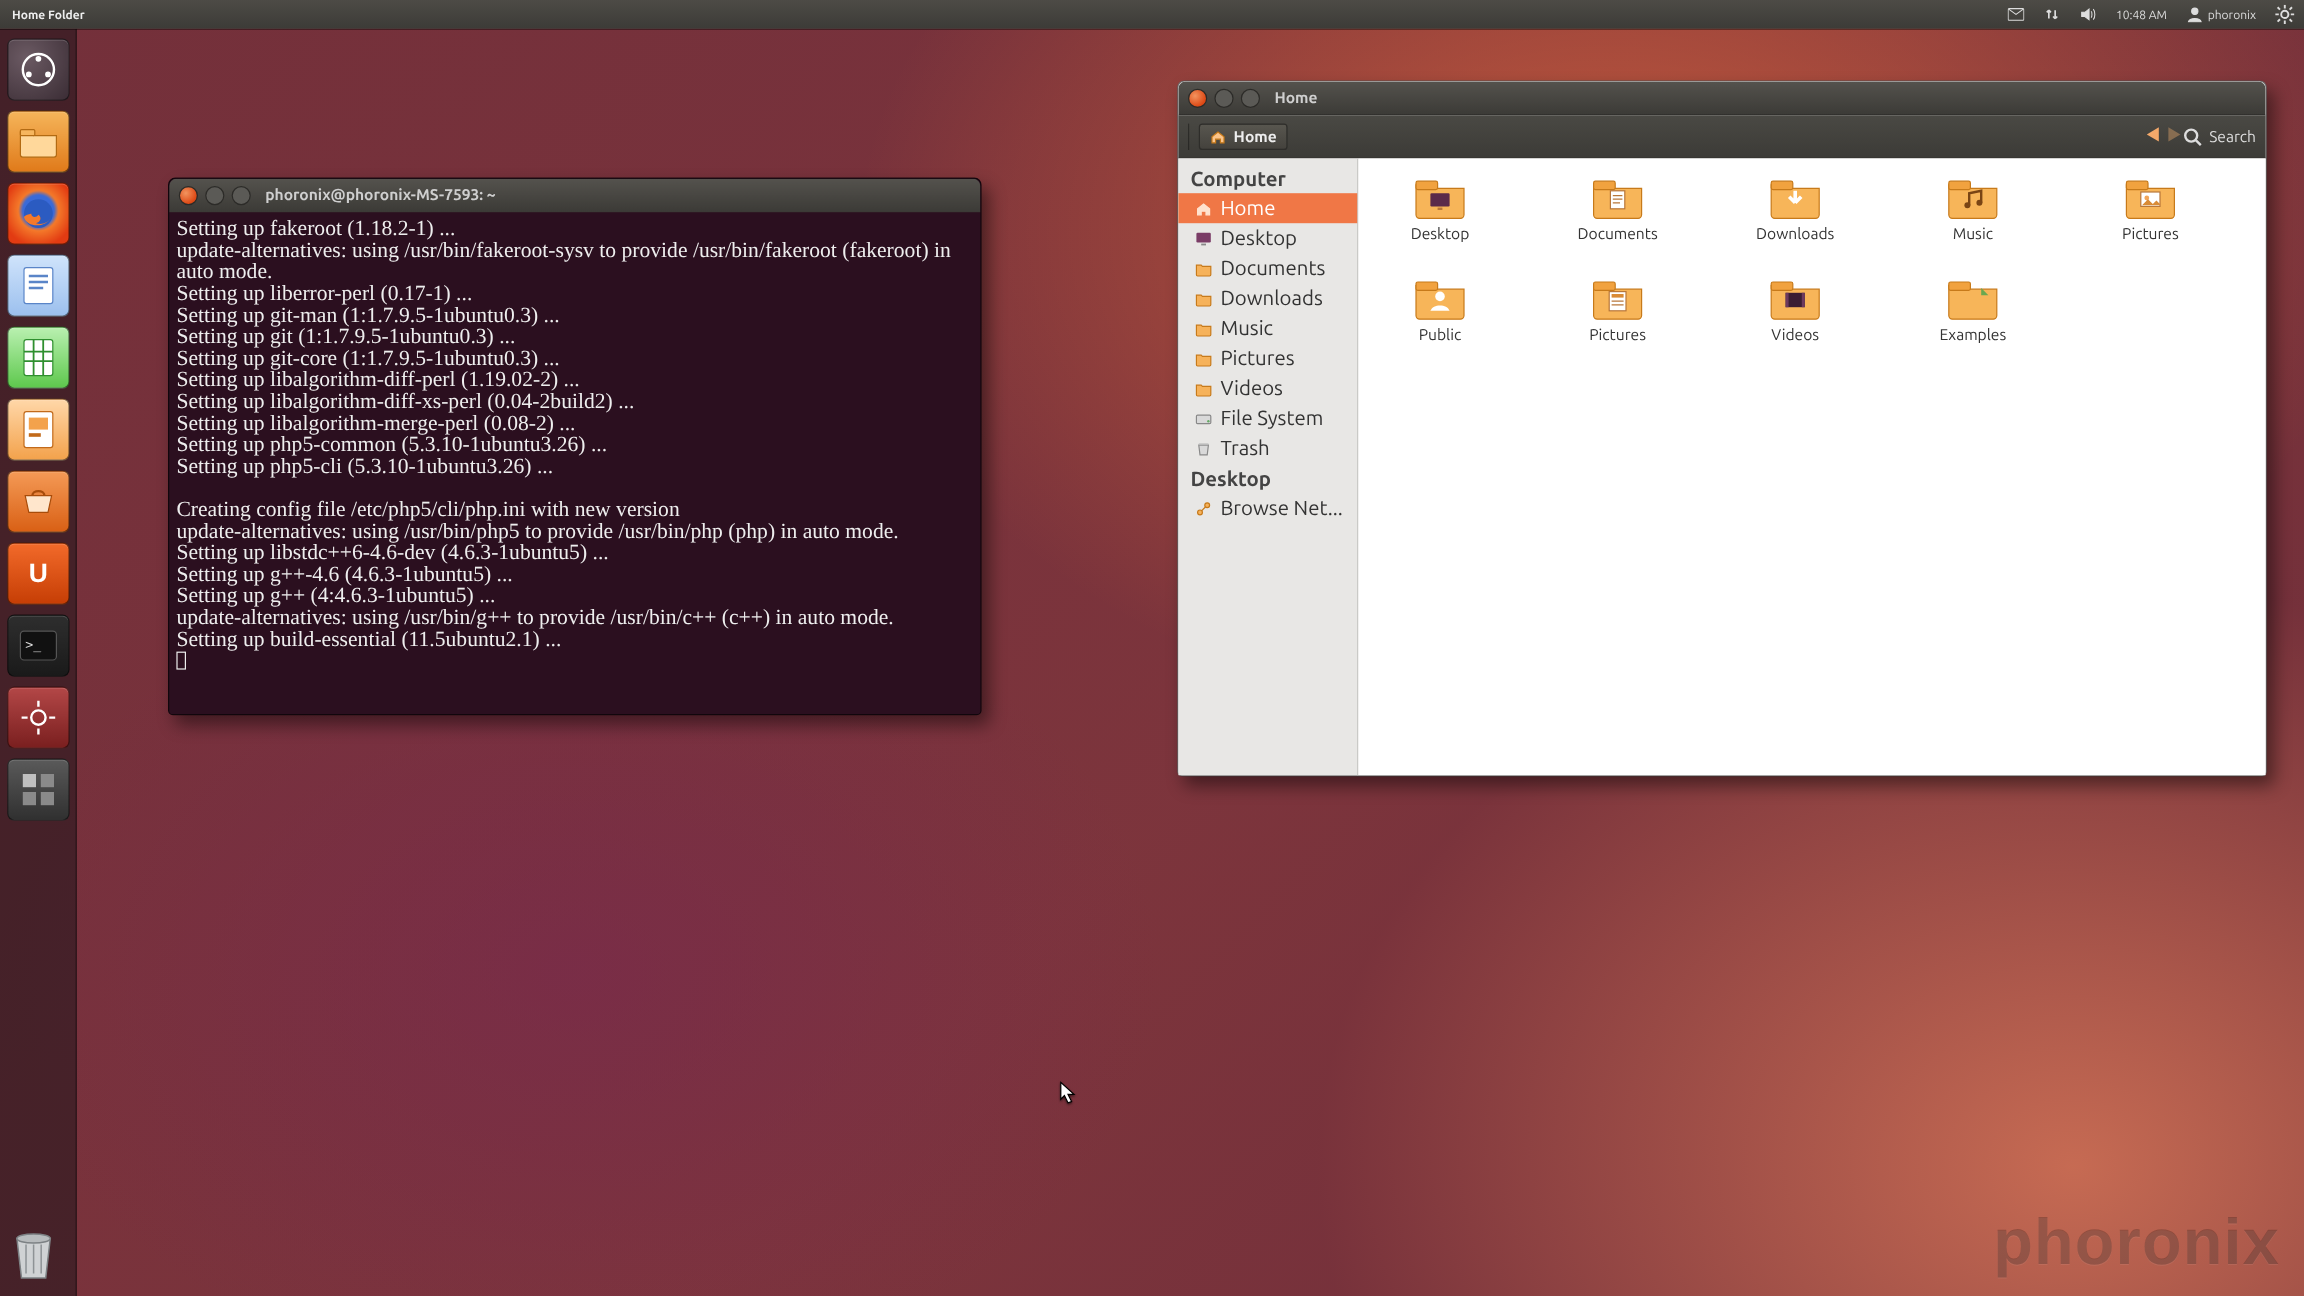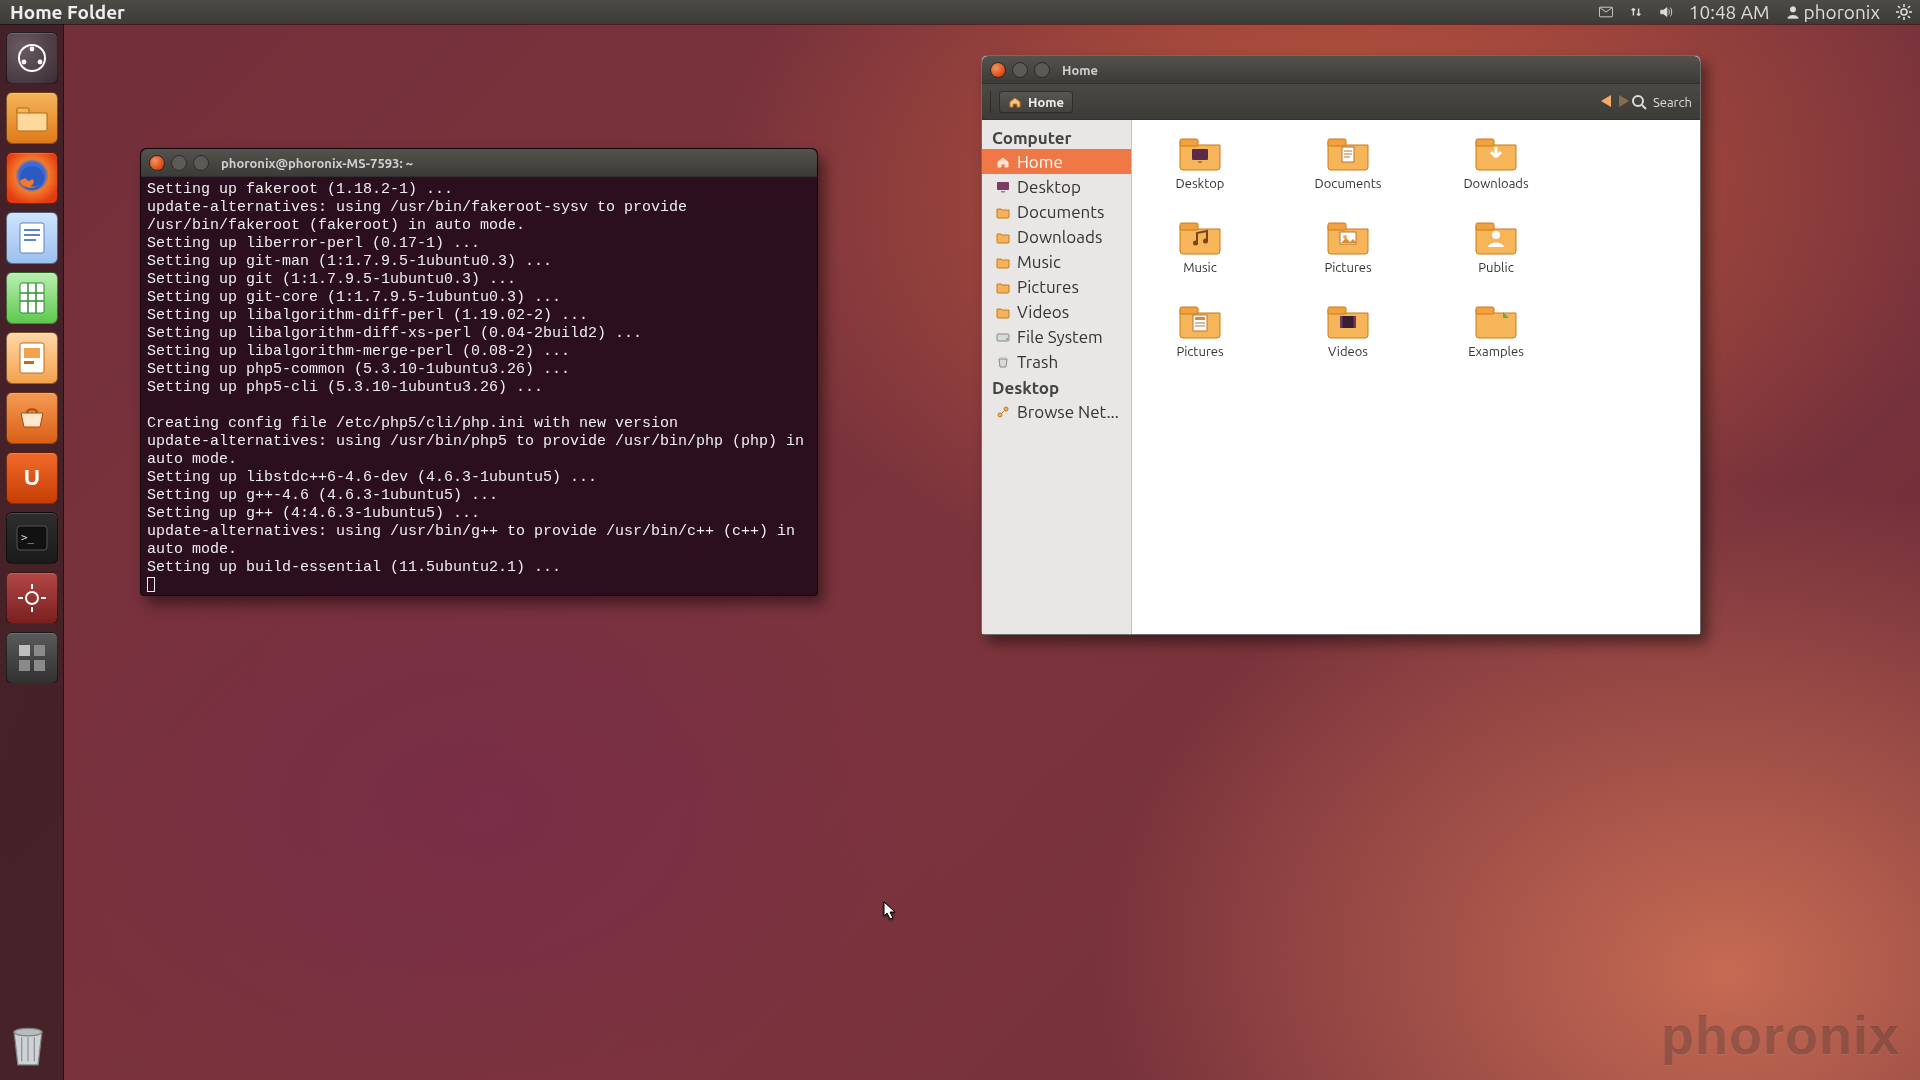--- a/index.html
+++ b/index.html
@@ -15,21 +15,21 @@
       radial-gradient( 700px 500px at 25% 75%, rgba(120, 40, 80, 0.55), rgba(120,40,80,0) 70% ),
       radial-gradient( 900px 700px at 90% 90%, rgba(220,120,90,0.85), rgba(120,50,60,0.9) 70% ),
       linear-gradient( 135deg, #4a1d2a 0%, #6d2e36 25%, #a64b3e 55%, #57242f 80%, #3a1824 100% );
   }
 
   
   #top-panel {
     position: absolute; top: 0; left: 0; right: 0; height: 24px;
     background: linear-gradient(to bottom, #4d4b46, #3c3b37);
     color: #ddd; display: flex; align-items: center;
-    font-size: 19px;
+    font-size: 10px;
     box-shadow: 0 1px 0 rgba(0,0,0,0.4);
     z-index: 50;
   }
   #top-panel .app-title { font-weight: bold; padding-left: 10px; color: #eee; }
   #top-panel .spacer { flex: 1; }
   #top-panel .panel-item { padding: 0 8px; display: inline-flex; align-items: center; gap: 4px; height: 24px; }
   .panel-icon { width: 14px; height: 14px; fill: #ddd; stroke: #ddd; }
   .cog { width: 16px; height: 16px; }
 
   
@@ -80,29 +80,29 @@
     display: flex; align-items: center; gap: 6px;
     padding: 0 8px;
     border-radius: 6px 6px 0 0;
     color: #ddd; font-size: 13px;
   }
   .win-btn { width: 16px; height: 16px; border-radius: 8px; background: #5b5a56; border: 1px solid #2c2b28; }
   .win-btn.close { background: radial-gradient(circle at 35% 35%, #f2945f, #dd4814 70%); }
   .title-text { margin-left: 6px; color: #cfcfcf; font-weight: bold; }
   #terminal .term-body {
     flex: 1; padding: 4px 6px; overflow: hidden;
-    font-family: Liberation Mono, monospace;
-    font-size: 15px; line-height: 18px; color: #eee; white-space: pre-wrap;
+    font-family: Liberation Serif, serif;
+    font-size: 18px; line-height: 18px; color: #eee; white-space: pre-wrap;
   }
   .cursor-block { display: inline-block; width: 8px; height: 15px; border: 1px solid #eee; vertical-align: -2px; }
 
   
   #nautilus {
     position: absolute;
-    left: 981px; top: 55px; width: 720px; height: 580px;
+    left: 981px; top: 67px; width: 908px; height: 580px;
     background: #f2f1f0;
     border-radius: 6px 6px 4px 4px;
     box-shadow: 6px 8px 14px rgba(0,0,0,0.45);
     border: 1px solid rgba(0,0,0,0.55);
     display: flex; flex-direction: column;
     z-index: 30;
   }
   #nautilus .title-bar .spacer { flex:1; }
   #nautilus .toolbar {
     height: 36px; background: linear-gradient(#4a4944,#3c3b37);

